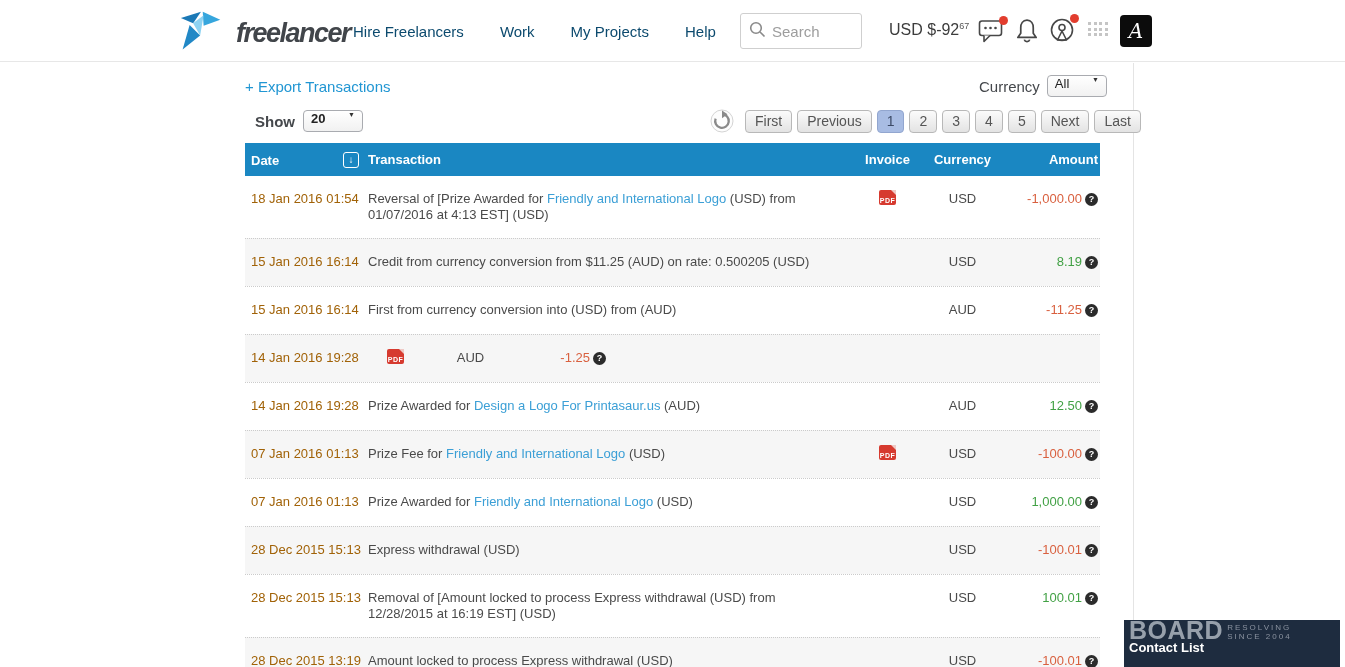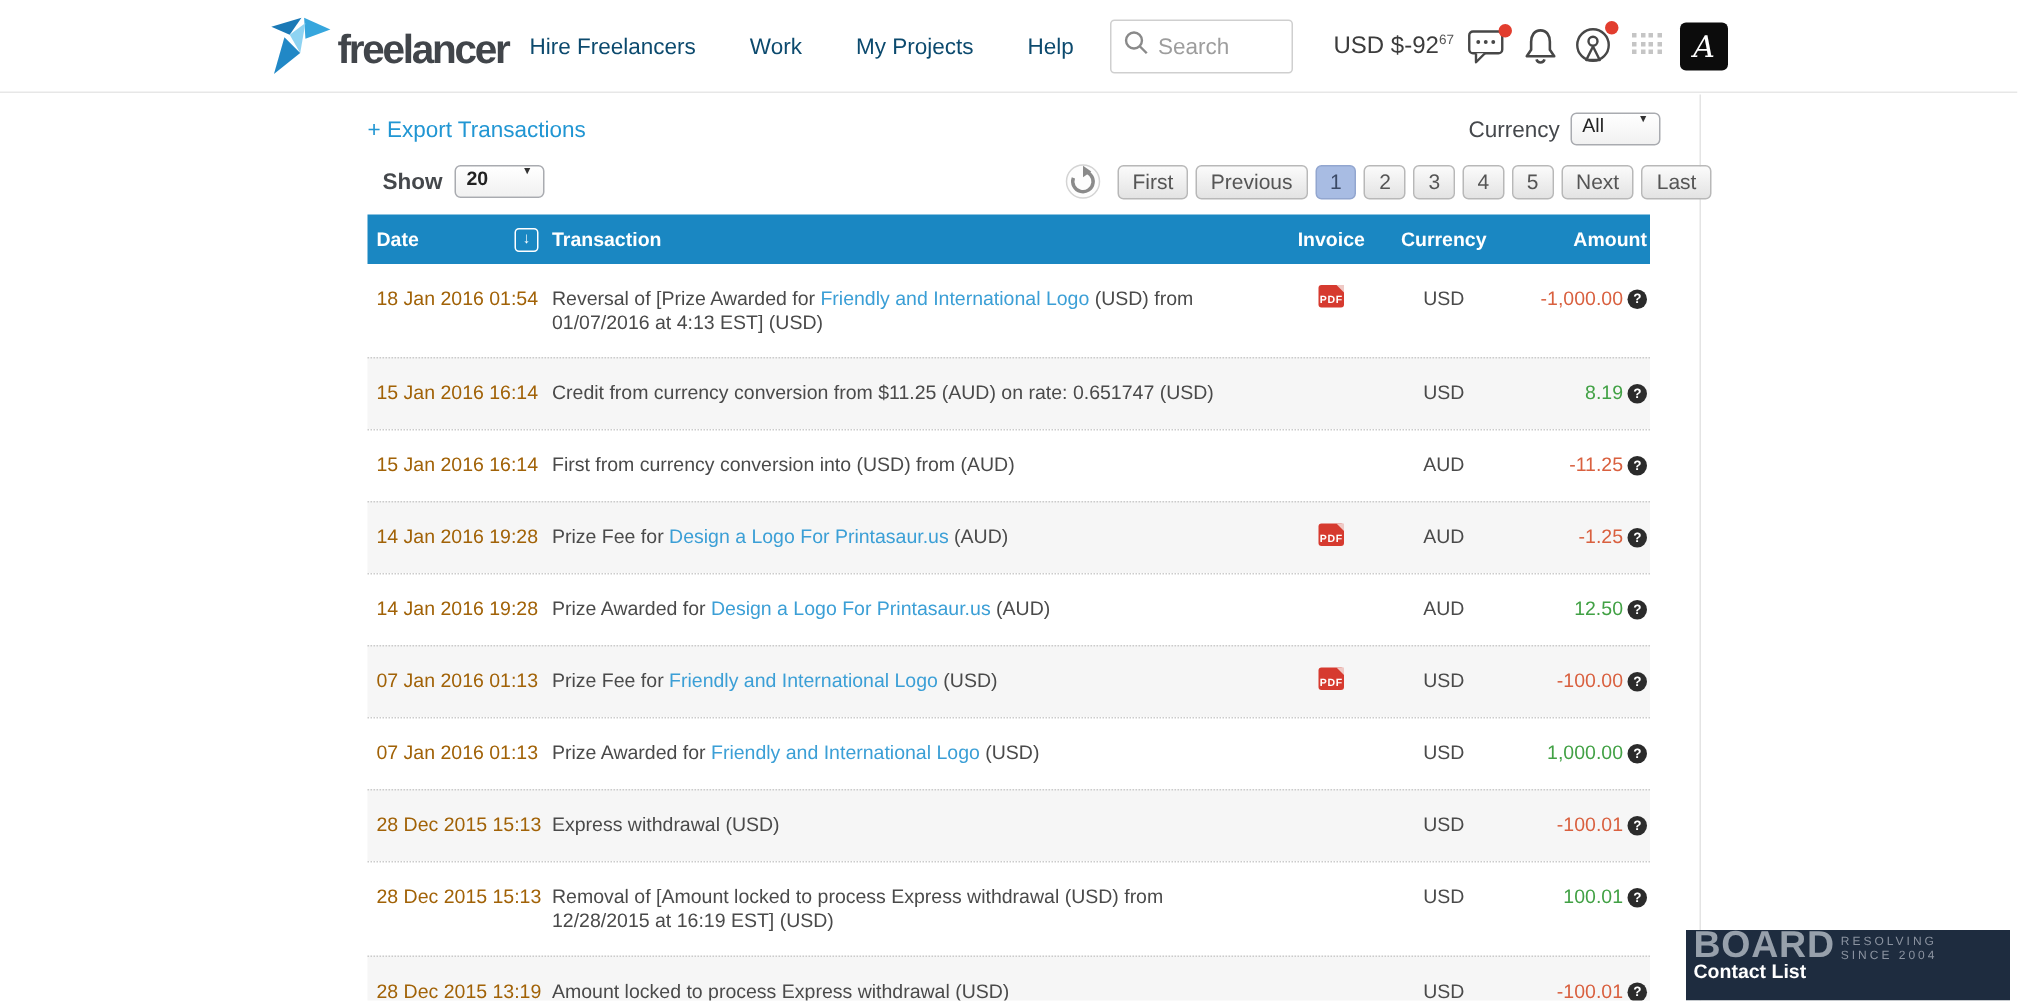--- a/index.html
+++ b/index.html
@@ -3,22 +3,22 @@
 <meta charset="utf-8">
 <style>
   * { margin:0; padding:0; box-sizing:border-box; }
   html,body { width:1345px; height:667px; overflow:hidden; background:#fff;
               font-family:"Liberation Sans", sans-serif; position:relative; }
 
   
   .topnav { position:absolute; top:0; left:0; width:1345px; height:62px;
             background:#fff; border-bottom:1px solid #e7e7e7; z-index:5; }
   .logo { position:absolute; left:180px; top:11px; display:flex; align-items:center; }
-  .logo-text { font-size:27px; font-weight:bold; color:#41454a;
-               letter-spacing:-1.5px; margin-left:3px;text-align:center; }
+  .logo-text { font-size:27px; font-weight:bold; font-style:italic; color:#41454a;
+               letter-spacing:-1.5px; margin-left:14px;text-align:center; }
   .navmenu { position:absolute; left:353px; top:0; height:62px; display:flex;
              align-items:center; gap:36px; }
   .navmenu span { font-size:15px; color:#0c4a6e; cursor:pointer; white-space:nowrap; }
   .searchbox { position:absolute; left:740px; top:13px; width:122px; height:36px;
                border:1px solid #cfcfcf; border-radius:3px; display:flex;
                align-items:center; padding:0 8px; gap:6px; background:#fff; }
   .searchbox input { border:none; outline:none; width:80px; font-size:15px;
                      color:#444; font-family:"Liberation Sans", sans-serif; }
   .searchbox input::placeholder { color:#9d9d9d; }
   .balance { position:absolute; left:889px; top:21px; font-size:16px; color:#3c3c3c; }
@@ -53,21 +53,21 @@
   .pagination { position:absolute; top:47px; left:512px; display:flex; gap:5px; }
   .pgbtn { font-size:14px; color:#555; padding:2px 9px; border:1px solid #b8b8b8;
            border-radius:4px; background:linear-gradient(#fbfbfb,#e3e3e3);
            cursor:pointer; line-height:17px; }
   .pgbtn.active { background:#a8bce3; border-color:#92a6cf; color:#3c4a66; }
 
   
   .ttable { position:absolute; top:80px; left:12px; width:855px; }
   .thead { display:flex; align-items:center; height:33px; background:#1a87c2;
            color:#fff; font-size:13px; font-weight:bold; }
-  .col-date { width:123px; padding-left:6px; display:flex; align-items:center; }
+  .col-date { width:123px; padding-left:6px; display:flex; align-items:flex-end; }
   .col-txn { width:492px; padding-right:16px; line-height:16px; }
   .col-invoice { width:55px; text-align:center; }
   .col-currency { width:95px; text-align:center; }
   .col-amount { width:90px; display:flex; justify-content:flex-end;
                 align-items:center; gap:3px; padding-right:2px; }
   .sorticon { margin-left:auto; margin-right:9px; width:16px; height:16px;
               border:1.5px solid #fff; border-radius:3px; display:flex;
               align-items:center; justify-content:center; font-size:10px;
               color:#fff; cursor:pointer; }
   .trow { display:flex; align-items:flex-start; min-height:47px;
@@ -236,21 +236,21 @@
       </span>
     </div>
     <div class="col-currency">USD</div>
     <div class="col-amount">
       <span class="amt neg">-1,000.00</span>
       <span class="help">?</span>
     </div>
   </div>
         <div class="trow alt">
     <div class="col-date">15 Jan 2016 16:14</div>
-    <div class="col-txn">Credit from currency conversion from $11.25 (AUD) on rate: 0.651747 (USD)</div>
+    <div class="col-txn">Credit from currency conversion from $11.25 (AUD) on rate: 0.500205 (USD)</div>
     <div class="col-invoice">
       <span class="pdf" style="visibility: hidden;">
         
         
       </span>
     </div>
     <div class="col-currency">USD</div>
     <div class="col-amount">
       <span class="amt pos">8.19</span>
       <span class="help">?</span>
@@ -266,21 +266,20 @@
       </span>
     </div>
     <div class="col-currency">AUD</div>
     <div class="col-amount">
       <span class="amt neg">-11.25</span>
       <span class="help">?</span>
     </div>
   </div>
         <div class="trow alt">
     <div class="col-date">14 Jan 2016 19:28</div>
-    <div class="col-txn">Prize Fee for <a class="txn-link">Design a Logo For Printasaur.us</a> (AUD)</div>
     <div class="col-invoice">
       <span class="pdf">
         <span class="pdf-fold"></span>
         <span class="pdf-label">PDF</span>
       </span>
     </div>
     <div class="col-currency">AUD</div>
     <div class="col-amount">
       <span class="amt neg">-1.25</span>
       <span class="help">?</span>

